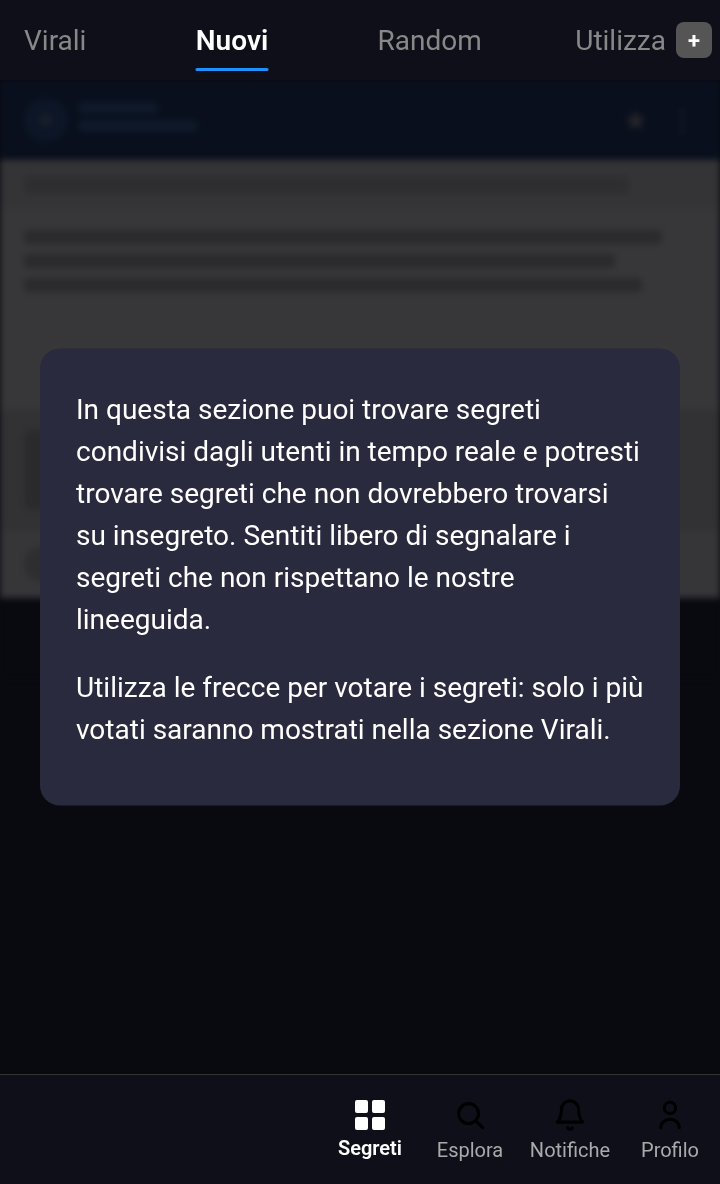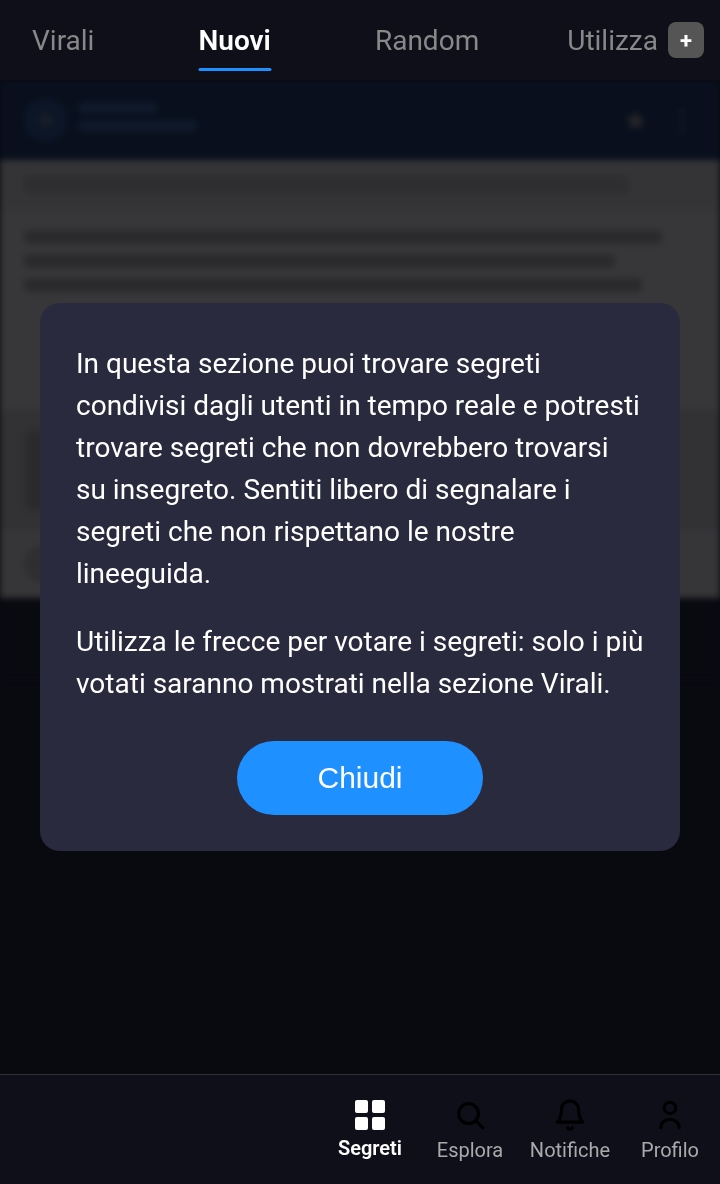--- a/index.html
+++ b/index.html
@@ -13,21 +13,21 @@
       overflow: hidden;
       position: relative;
     }
 
     
     .top-nav {
       background: #0f0f1a;
       display: flex;
       align-items: center;
       justify-content: space-between;
-      padding: 0 16px;
+      padding: 0 8px;
       height: 80px;
     }
 
     .nav-tab {
       color: #888;
       font-size: 28px;
       font-weight: 400;
       padding: 10px 16px;
       position: relative;
       cursor: pointer;
@@ -359,23 +359,20 @@
     </div>
   </div>
 
   <div class="overlay"></div>
 
   <div class="modal">
     <div class="modal-text">
       <p>In questa sezione puoi trovare segreti condivisi dagli utenti in tempo reale e potresti trovare segreti che non dovrebbero trovarsi su insegreto. Sentiti libero di segnalare i segreti che non rispettano le nostre lineeguida.</p>
       <p>Utilizza le frecce per votare i segreti: solo i più votati saranno mostrati nella sezione Virali.</p>
     </div>
-    <div class="modal-btn-wrap">
-      <button class="chiudi-btn">Chiudi</button>
-    </div>
   </div>
 
 </div>
 
 <div class="bottom-nav">
 
   <div class="bottom-nav-item active">
     <div style="color:#fff;">
       <div class="grid-icon" style="color:#fff;">
         <span></span>

